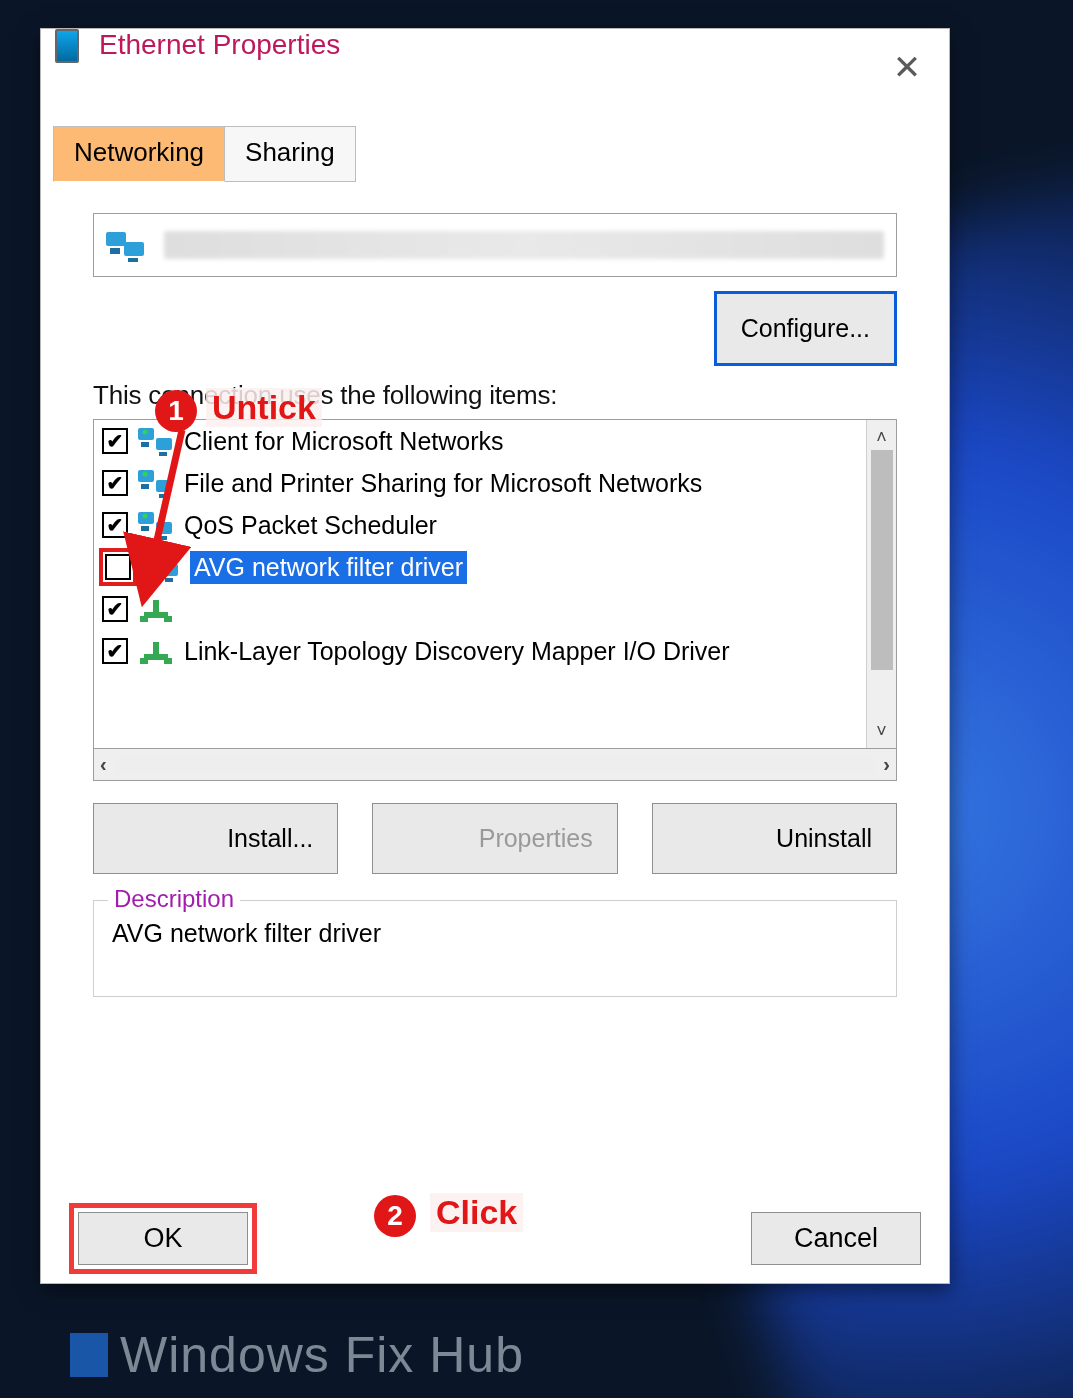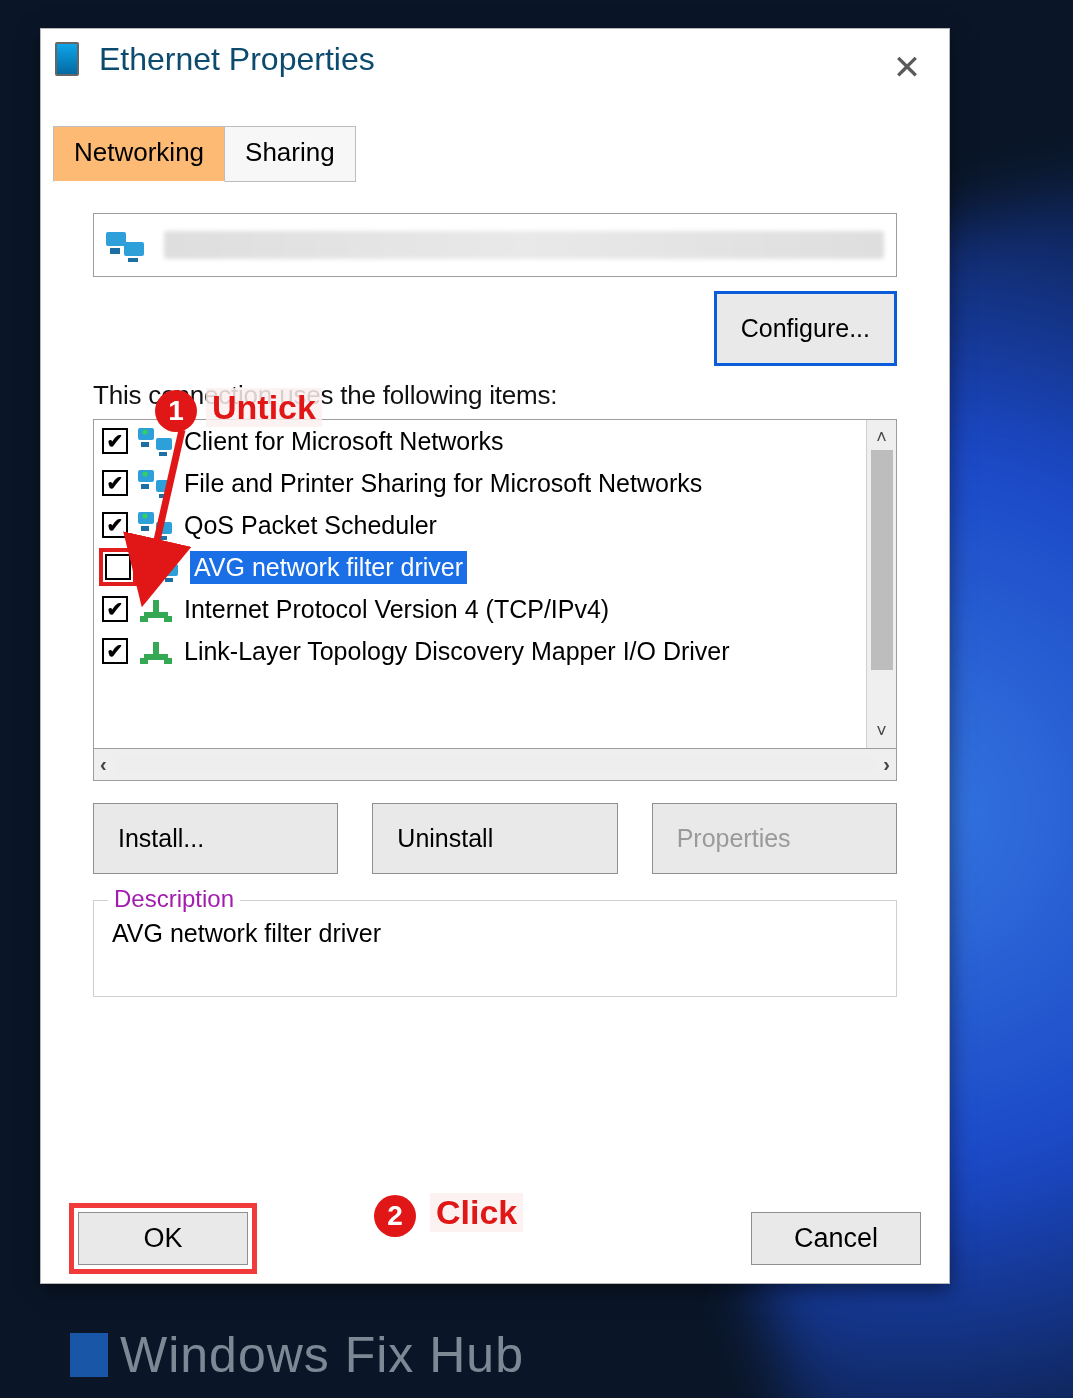--- a/index.html
+++ b/index.html
@@ -21,22 +21,22 @@
   }
   
   .dialog {
     position:absolute; left:40px; top:28px;
     width:910px; height:1256px;
     background:#fff;
     border:1px solid #b8b8b8;
     box-shadow:0 6px 20px rgba(0,0,0,.5);
   }
   .titlebar {
-    height:60px; display:flex; align-items:center;
-    padding:0 14px; color:#0c4a6e; font-size:32px;
+    height:60px; display:flex; align-items:flex-start;
+    padding:0 14px; color:#be185d; font-size:28px;
   }
   .titlebar .nic-icon { width:24px; height:34px; margin-right:20px; position:relative; }
   .titlebar .nic-icon::before{
     content:""; position:absolute; inset:0;
     background:linear-gradient(#0ea5e9,#0369a1);
     border:2px solid #666; border-radius:2px;
   }
   .close-x {
     position:absolute; right:22px; top:18px;
     width:40px; height:40px; color:#5a5a5a; font-size:34px;
@@ -100,21 +100,21 @@
              border-left:1px solid #cfcfcf; display:flex; flex-direction:column; align-items:center; }
   .vscroll .arrow { height:34px; width:100%; display:flex; align-items:center; justify-content:center; font-size:18px; color:#444; }
   .vscroll .thumb { width:22px; background:#bdbdbd; height:220px; margin-top:-4px; }
   
   .hscroll { border:1px solid #9d9d9d; border-top:none; height:32px; background:#efefef;
              display:flex; align-items:center; justify-content:space-between; padding:0 6px; }
   .hscroll .harrow { font-size:20px; color:#444; font-weight:bold; }
   .hscroll .htrack { flex:1; height:18px; margin:0 8px; background:#eee; }
   
   .btnrow { display:flex; gap:34px; margin-top:22px; }
-  .btnrow .btn { flex:1; min-width:0; text-align:left; }
+  .btnrow .btn { flex:1; min-width:0; text-align:right; }
   
   .groupbox {
     border:1px solid #cfcfcf; margin-top:26px; padding:18px 18px 48px 18px;
     position:relative;
   }
   .groupbox .legend {
     position:absolute; top:-16px; left:14px; background:#fff; padding:0 6px;
     font-size:24px; color:#a21caf;
   }
   .groupbox .lh { font-size:25px; color:#000; }
@@ -252,21 +252,20 @@
                 <span class="cb">✔</span>
               </span>
               <span class="pic">
                 <svg class="net-icon" viewBox="0 0 36 30">
                   <rect x="6" y="18" width="24" height="6" fill="#34a853"></rect>
                   <rect x="15" y="6" width="6" height="14" fill="#34a853"></rect>
                   <rect x="2" y="22" width="8" height="6" fill="#34a853"></rect>
                   <rect x="26" y="22" width="8" height="6" fill="#34a853"></rect>
                 </svg>
               </span>
-              <span class="txt">Internet Protocol Version 4 (TCP/IPv4)</span>
             </div>
             <div class="row">
               <span>
                 <span class="cb">✔</span>
               </span>
               <span class="pic">
                 <svg class="net-icon" viewBox="0 0 36 30">
                   <rect x="6" y="18" width="24" height="6" fill="#34a853"></rect>
                   <rect x="15" y="6" width="6" height="14" fill="#34a853"></rect>
                   <rect x="2" y="22" width="8" height="6" fill="#34a853"></rect>
@@ -284,22 +283,22 @@
         </div>
       </div>
       <div class="hscroll">
         <span class="harrow">‹</span>
         <span class="htrack"></span>
         <span class="harrow">›</span>
       </div>
 
       <div class="btnrow">
         <button class="btn">Install...</button>
+        <button class="btn disabled">Properties</button>
         <button class="btn">Uninstall</button>
-        <button class="btn disabled">Properties</button>
       </div>
 
       <div class="groupbox">
         <div class="legend">Description</div>
         <div class="lh">AVG network filter driver</div>
       </div>
     </div>
   </div>
 
   <div class="bottombar">

